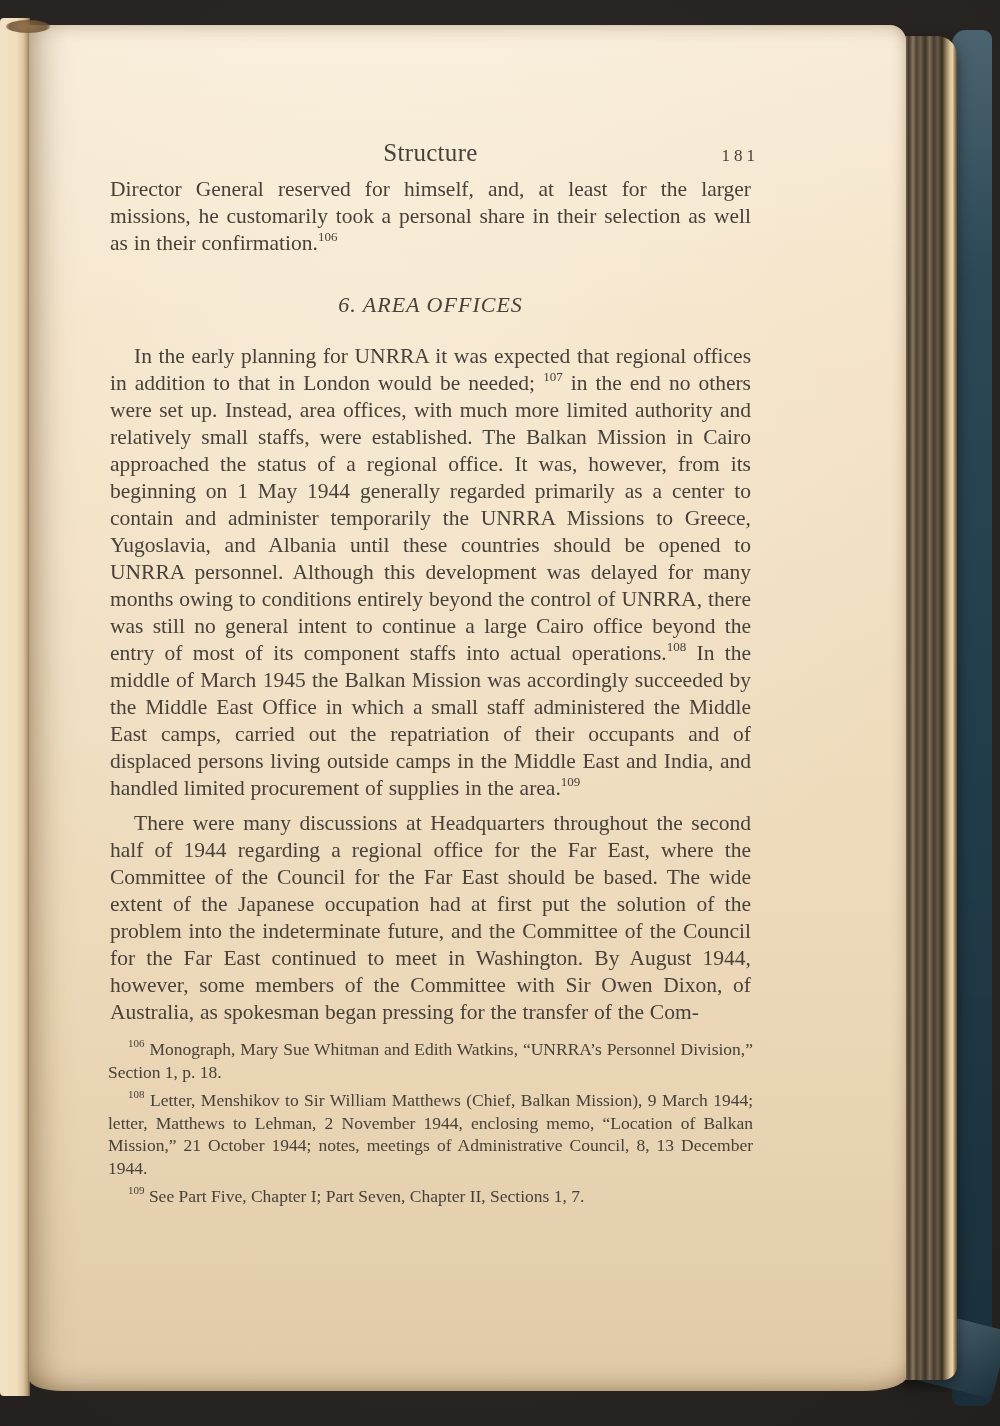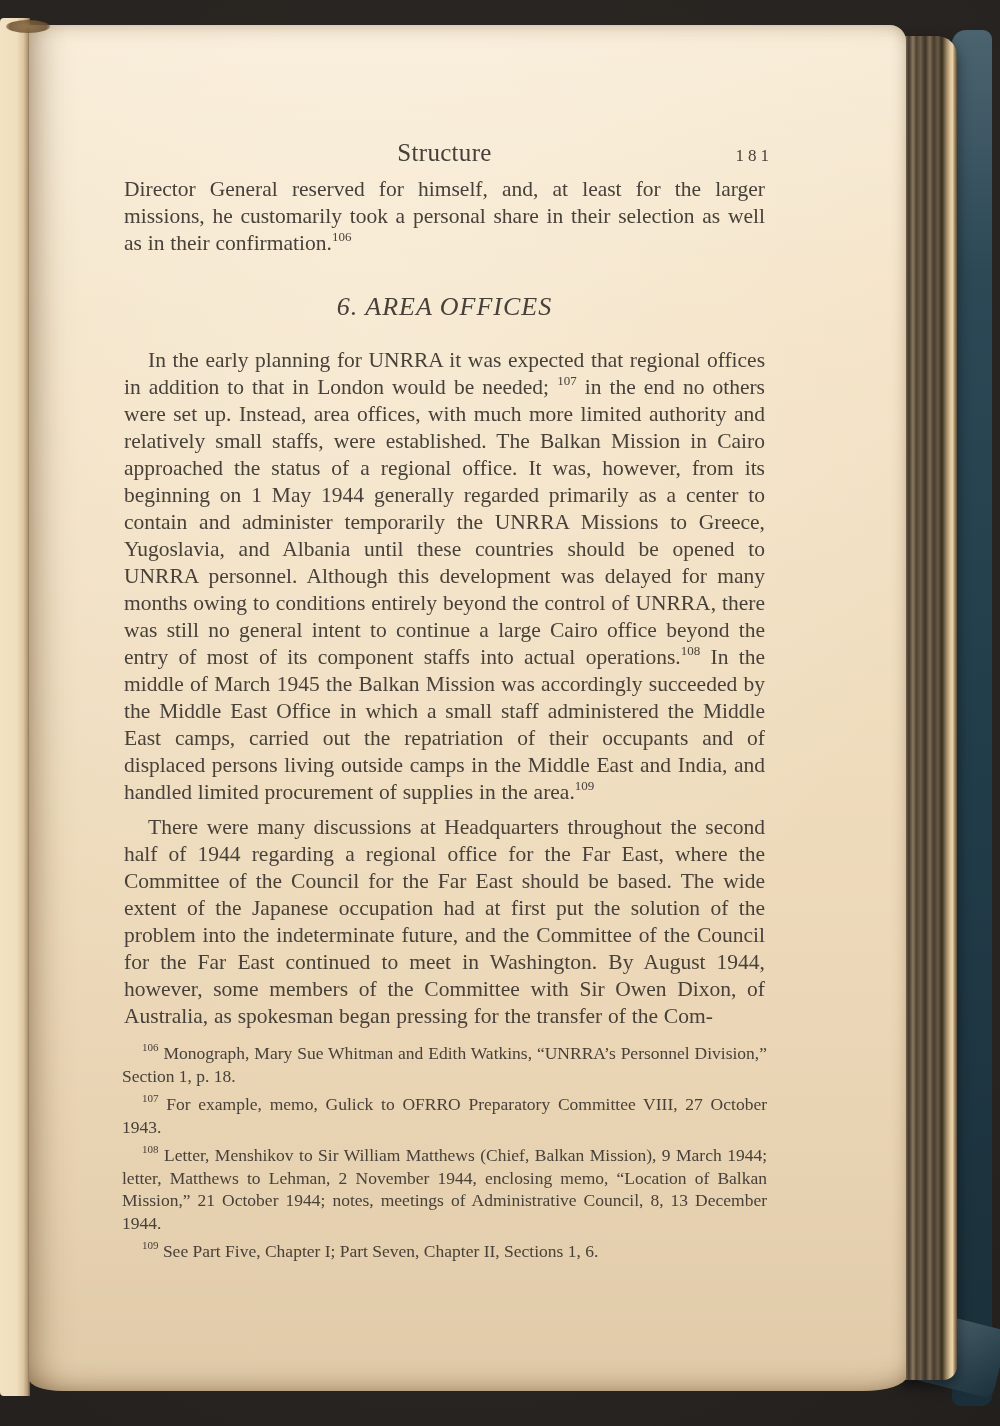--- a/index.html
+++ b/index.html
@@ -77,41 +77,41 @@
     border-bottom-right-radius: 44px 14px;
     box-shadow:
       inset 24px 0 34px -18px rgba(104,74,40,.55),
       inset -8px 0 16px -10px rgba(104,74,40,.30),
       inset 0 -18px 28px -18px rgba(104,74,40,.45),
       inset 0 10px 18px -12px rgba(104,74,40,.25);
     z-index: 3;
   }
   
   .content {
-    position: absolute; left: 87px; top: 104px; width: 657px;
+    position: absolute; left: 73px; top: 104px; width: 657px;
     color: var(--ink);
   }
   .running-head { position: relative; height: 38px; }
   .head-title {
     position: absolute; left: 0; right: 0; bottom: 0;
     text-align: center; font-size: 25px; letter-spacing: .3px;
   }
   .page-number {
     position: absolute; right: 0; bottom: 1px;
     font-size: 17px; letter-spacing: 4px;
   }
   .body-par {
     margin: 8px; font-size: 21.5px; line-height: 27px;
     text-align: justify; word-spacing: .02em;
   }
   .first { margin-top: 9px; }
   .indent { text-indent: 24px; }
   .section-heading {
     margin: 35px 0 25px; font-weight: normal; font-style: italic;
-    font-size: 26px; text-align: center; letter-spacing: 1px;
+    font-size: 22px; text-align: center; letter-spacing: 1px;
   }
   .fnref {
     font-size: 13px; line-height: 0;
     position: relative; top: -1px; vertical-align: super;
   }
   .footnotes { margin-top: 12px; }
   .footnote {
     margin: 6px; font-size: 17.5px; line-height: 22.5px;
     text-align: justify; text-indent: 20px;
   }
@@ -138,20 +138,19 @@
       <p class="body-par first"><span>Director General reserved for himself, and, at least for the larger missions, he customarily took a personal share in their selection as well as in their confirmation.</span><sup class="fnref">106</sup></p>
 
       <h2 class="section-heading">6. AREA OFFICES</h2>
 
       <p class="body-par indent"><span>In the early planning for UNRRA it was expected that regional offices in addition to that in London would be needed; </span><sup class="fnref">107</sup><span> in the end no others were set up. Instead, area offices, with much more limited authority and relatively small staffs, were established. The Balkan Mission in Cairo approached the status of a regional office. It was, however, from its beginning on 1 May 1944 generally regarded primarily as a center to contain and administer temporarily the UNRRA Missions to Greece, Yugoslavia, and Albania until these countries should be opened to UNRRA personnel. Although this development was delayed for many months owing to conditions entirely beyond the control of UNRRA, there was still no general intent to continue a large Cairo office beyond the entry of most of its component staffs into actual operations.</span><sup class="fnref">108</sup><span> In the middle of March 1945 the Balkan Mission was accordingly succeeded by the Middle East Office in which a small staff administered the Middle East camps, carried out the repatriation of their occupants and of displaced persons living outside camps in the Middle East and India, and handled limited procurement of supplies in the area.</span><sup class="fnref">109</sup></p>
 
       <p class="body-par indent"><span>There were many discussions at Headquarters throughout the second half of 1944 regarding a regional office for the Far East, where the Committee of the Council for the Far East should be based. The wide extent of the Japanese occupation had at first put the solution of the problem into the indeterminate future, and the Committee of the Council for the Far East continued to meet in Washington. By August 1944, however, some members of the Committee with Sir Owen Dixon, of Australia, as spokesman began pressing for the transfer of the Com-</span></p>
 
       <div class="footnotes">
         <p class="footnote"><sup class="fnref">106</sup><span> Monograph, Mary Sue Whitman and Edith Watkins, “UNRRA’s Personnel Division,” Section 1, p. 18.</span></p>
-        <p class="footnote"><sup class="fnref">107</sup><span> For example, memo, Gulick to OFRRO Preparatory Committee VIII, 27 October 1943.</span></p>
         <p class="footnote"><sup class="fnref">108</sup><span> Letter, Menshikov to Sir William Matthews (Chief, Balkan Mission), 9 March 1944; letter, Matthews to Lehman, 2 November 1944, enclosing memo, “Location of Balkan Mission,” 21 October 1944; notes, meetings of Administrative Council, 8, 13 December 1944.</span></p>
-        <p class="footnote"><sup class="fnref">109</sup><span> See Part Five, Chapter I; Part Seven, Chapter II, Sections 1, 6.</span></p>
+        <p class="footnote"><sup class="fnref">109</sup><span> See Part Five, Chapter I; Part Seven, Chapter II, Sections 1, 7.</span></p>
       </div>
 
     </div>
   </div>
 </div>
 
 </body></html>

